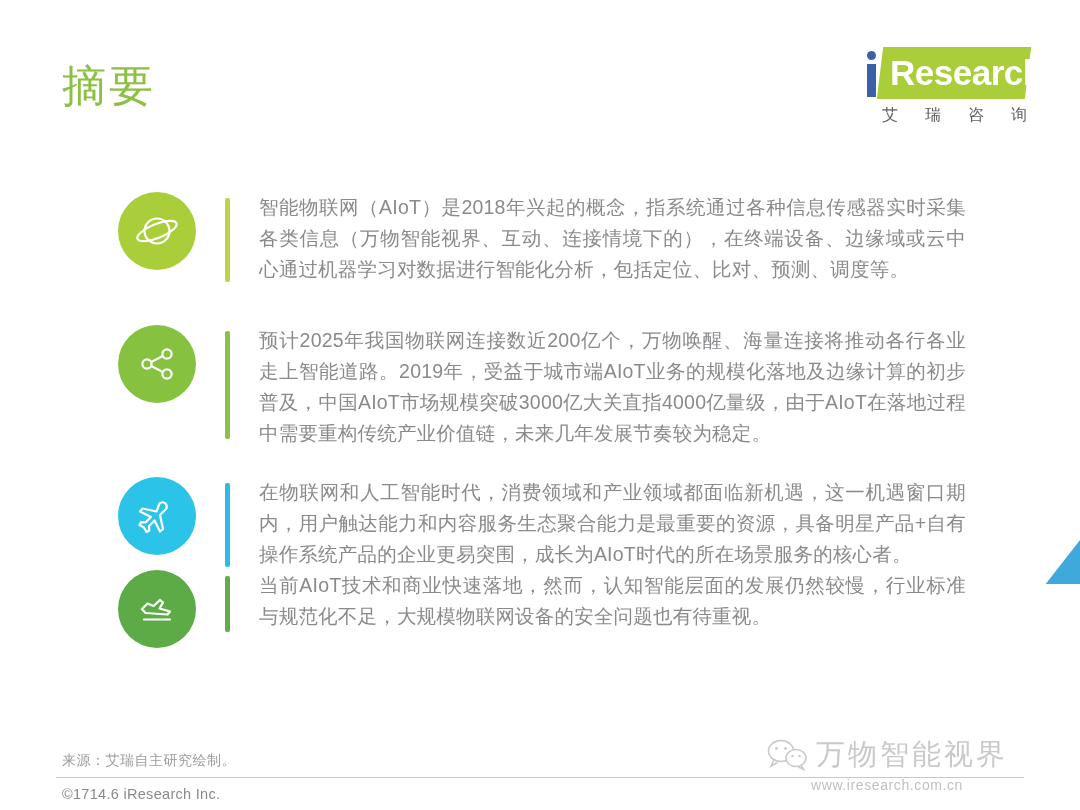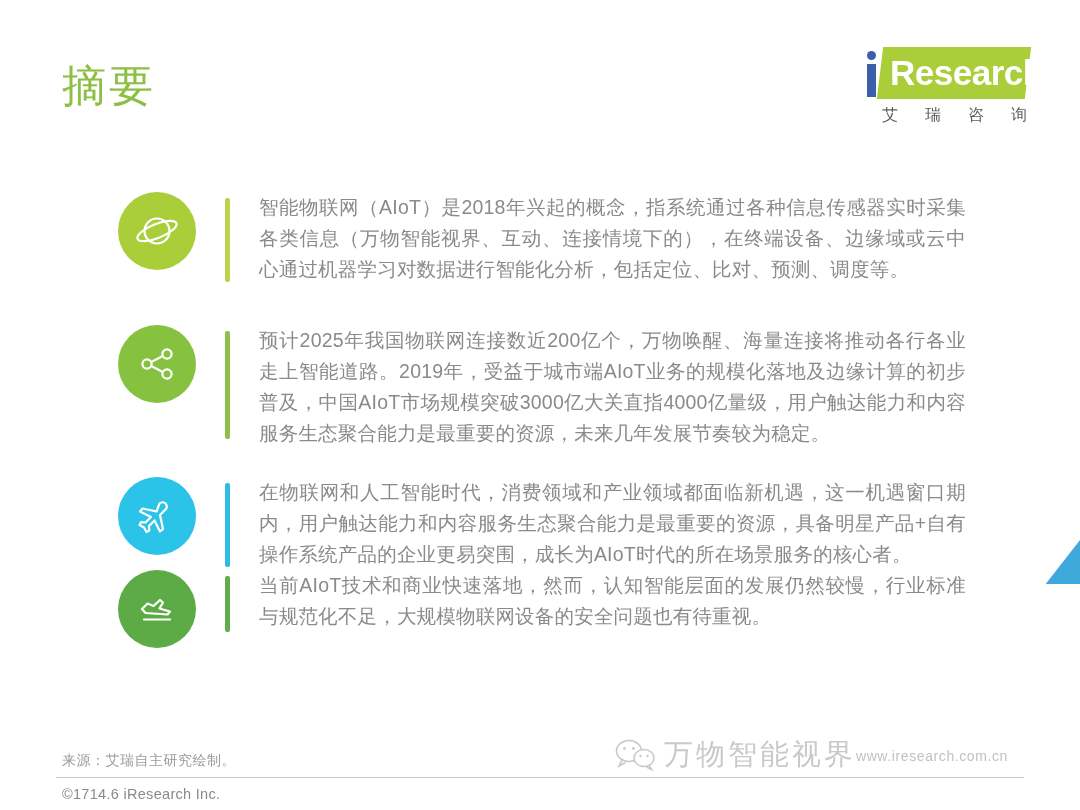--- a/index.html
+++ b/index.html
@@ -130,21 +130,21 @@
     font-size: 14.5px;
     color: #8A8A8D;
     letter-spacing: 0.3px;
   }
 
   
   .watermark {
     position: absolute;
     right: 72px; top: 735px;
     display: flex;
-    flex-direction: row;
+    flex-direction: column;
     align-items: center;
     opacity: 0.55;
     text-align: center;
   }
   .wm-top { display: flex; align-items: center; }
   .wm-text {
     font-size: 29px;
     color: #9E9E9E;
     letter-spacing: 3px;
     margin-left: 6px;
@@ -218,21 +218,21 @@
       <div class="icon-wrap" style="background:#86C240;">
         <svg width="44" height="44" viewBox="0 0 44 44" fill="none" stroke="#ffffff" stroke-width="2.2">
           <circle cx="12" cy="22" r="4.6"></circle>
           <circle cx="32" cy="12" r="4.6"></circle>
           <circle cx="32" cy="32" r="4.6"></circle>
           <line x1="16.2" y1="19.9" x2="27.8" y2="14.1"></line>
           <line x1="16.2" y1="24.1" x2="27.8" y2="29.9"></line>
         </svg>
       </div>
       <div class="divider" style="background:#8DC04A; height:108px;"></div>
-      <div class="para">预计2025年我国物联网连接数近200亿个，万物唤醒、海量连接将推动各行各业走上智能道路。2019年，受益于城市端AIoT业务的规模化落地及边缘计算的初步普及，中国AIoT市场规模突破3000亿大关直指4000亿量级，用户触达能力和内容服务生态聚合能力是最重要的资源，未来几年发展节奏较为稳定。</div>
+      <div class="para">预计2025年我国物联网连接数近200亿个，万物唤醒、海量连接将推动各行各业走上智能道路。2019年，受益于城市端AIoT业务的规模化落地及边缘计算的初步普及，中国AIoT市场规模突破3000亿大关直指4000亿量级，由于AIoT在落地过程中需要重构传统产业价值链，未来几年发展节奏较为稳定。</div>
     </div>
 
     <div class="row">
       <div class="icon-wrap" style="background:#2BC4E8;">
         <svg width="46" height="46" viewBox="0 0 46 46" fill="none" stroke="#ffffff" stroke-width="2.2" stroke-linejoin="round" stroke-linecap="round">
           <path d="M25.5 10.5 C27.2 8.8 30 8.8 31.5 10.5 C33.2 12.2 33.2 15 31.5 16.5 L26 22 L29 36 L26 38.5 L20.5 27.5 L15 33 L15.3 37.5 L12.5 39 L10 34.5 L5.5 32 L7 29.2 L11.5 29.5 L17 24 L6 18.5 L8.5 15.5 L22.5 18.5 Z"></path>
         </svg>
       </div>
       <div class="divider" style="background:#2FBCE4; height:84px;"></div>
       <div class="para">在物联网和人工智能时代，消费领域和产业领域都面临新机遇，这一机遇窗口期内，用户触达能力和内容服务生态聚合能力是最重要的资源，具备明星产品+自有操作系统产品的企业更易突围，成长为AIoT时代的所在场景服务的核心者。</div>

